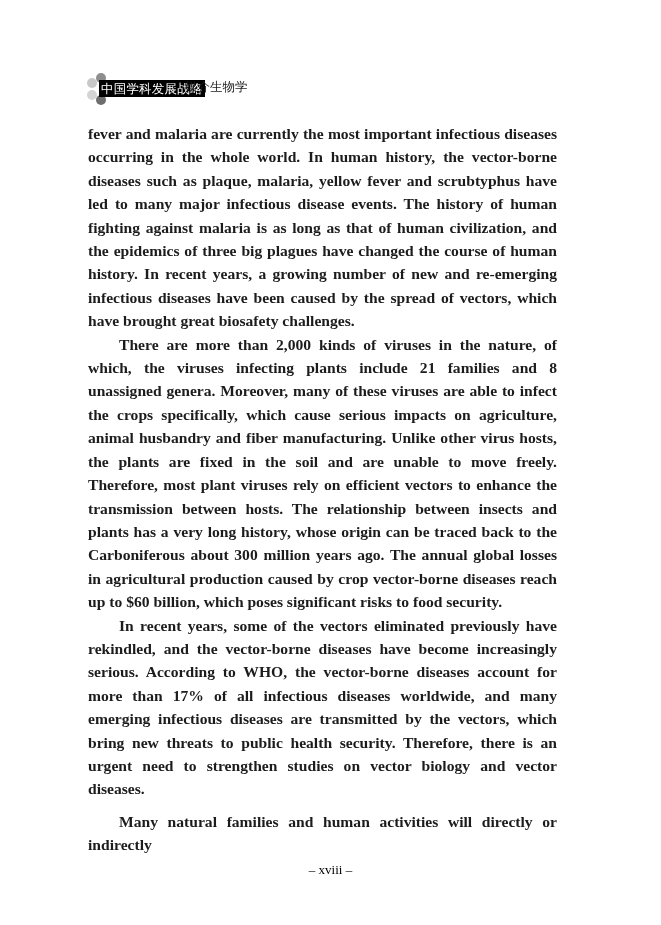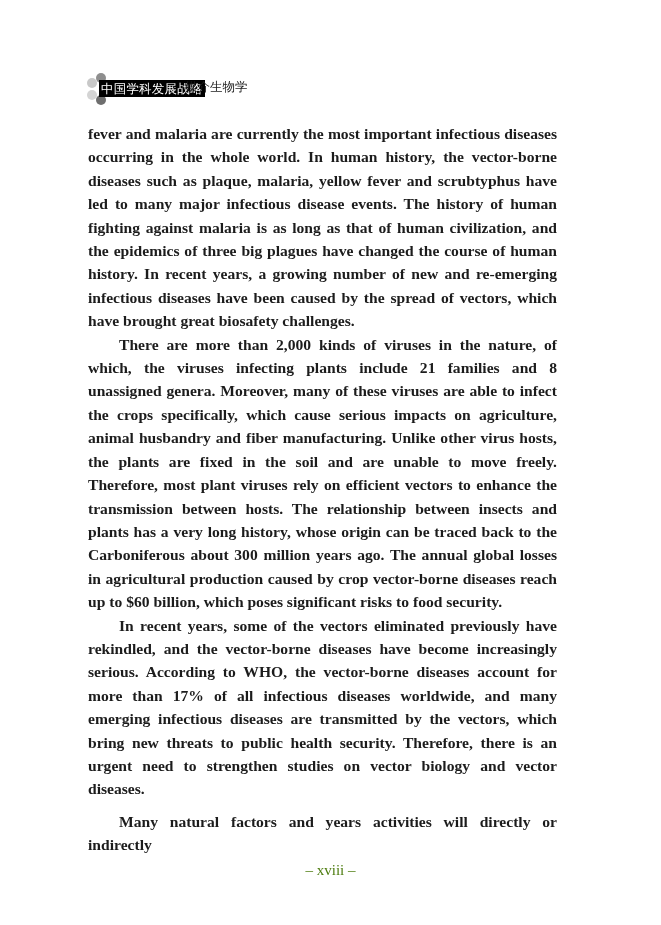--- a/index.html
+++ b/index.html
@@ -85,38 +85,38 @@
     }
     .heading-gap-after {
       margin-top: 9px !important;
     }
     .page-number {
       position: absolute;
       left: 0;
       width: 661px;
       top: 862px;
       text-align: center;
-      font-size: 15px;
-      color: #4d7c0f;
+      font-size: 13px;
+      color: #000000;
     }
   </style>
 </head>
 <body>
 
 <div class="header">
   <div class="logo-dots">
     <span class="dot d1"></span>
     <span class="dot d2"></span>
     <span class="dot d3"></span>
     <span class="dot d4"></span>
   </div>
 </div>
 <div class="series-label">中国学科发展战略</div>
 <div class="book-title">· 媒介生物学</div>
 
 <div class="content">
   <p>fever and malaria are currently the most important infectious diseases occurring in the whole world. In human history, the vector-borne diseases such as plaque, malaria, yellow fever and scrubtyphus have led to many major infectious disease events. The history of human fighting against malaria is as long as that of human civilization, and the epidemics of three big plagues have changed the course of human history. In recent years, a growing number of new and re-emerging infectious diseases have been caused by the spread of vectors, which have brought great biosafety challenges.</p>
   <p class="indent">There are more than 2,000 kinds of viruses in the nature, of which, the viruses infecting plants include 21 families and 8 unassigned genera. Moreover, many of these viruses are able to infect the crops specifically, which cause serious impacts on agriculture, animal husbandry and fiber manufacturing. Unlike other virus hosts, the plants are fixed in the soil and are unable to move freely. Therefore, most plant viruses rely on efficient vectors to enhance the transmission between hosts. The relationship between insects and plants has a very long history, whose origin can be traced back to the Carboniferous about 300 million years ago. The annual global losses in agricultural production caused by crop vector-borne diseases reach up to $60 billion, which poses significant risks to food security.</p>
   <p class="indent">In recent years, some of the vectors eliminated previously have rekindled, and the vector-borne diseases have become increasingly serious. According to WHO, the vector-borne diseases account for more than 17% of all infectious diseases worldwide, and many emerging infectious diseases are transmitted by the vectors, which bring new threats to public health security. Therefore, there is an urgent need to strengthen studies on vector biology and vector diseases.</p>
-  <p class="indent heading-gap-after" style="text-align-last: justify;">Many natural factors and years activities will directly or indirectly</p>
+  <p class="indent heading-gap-after" style="text-align-last: justify;">Many natural families and human activities will directly or indirectly</p>
 </div>
 
 <div class="page-number">– xviii –</div>
 
 </body></html>

